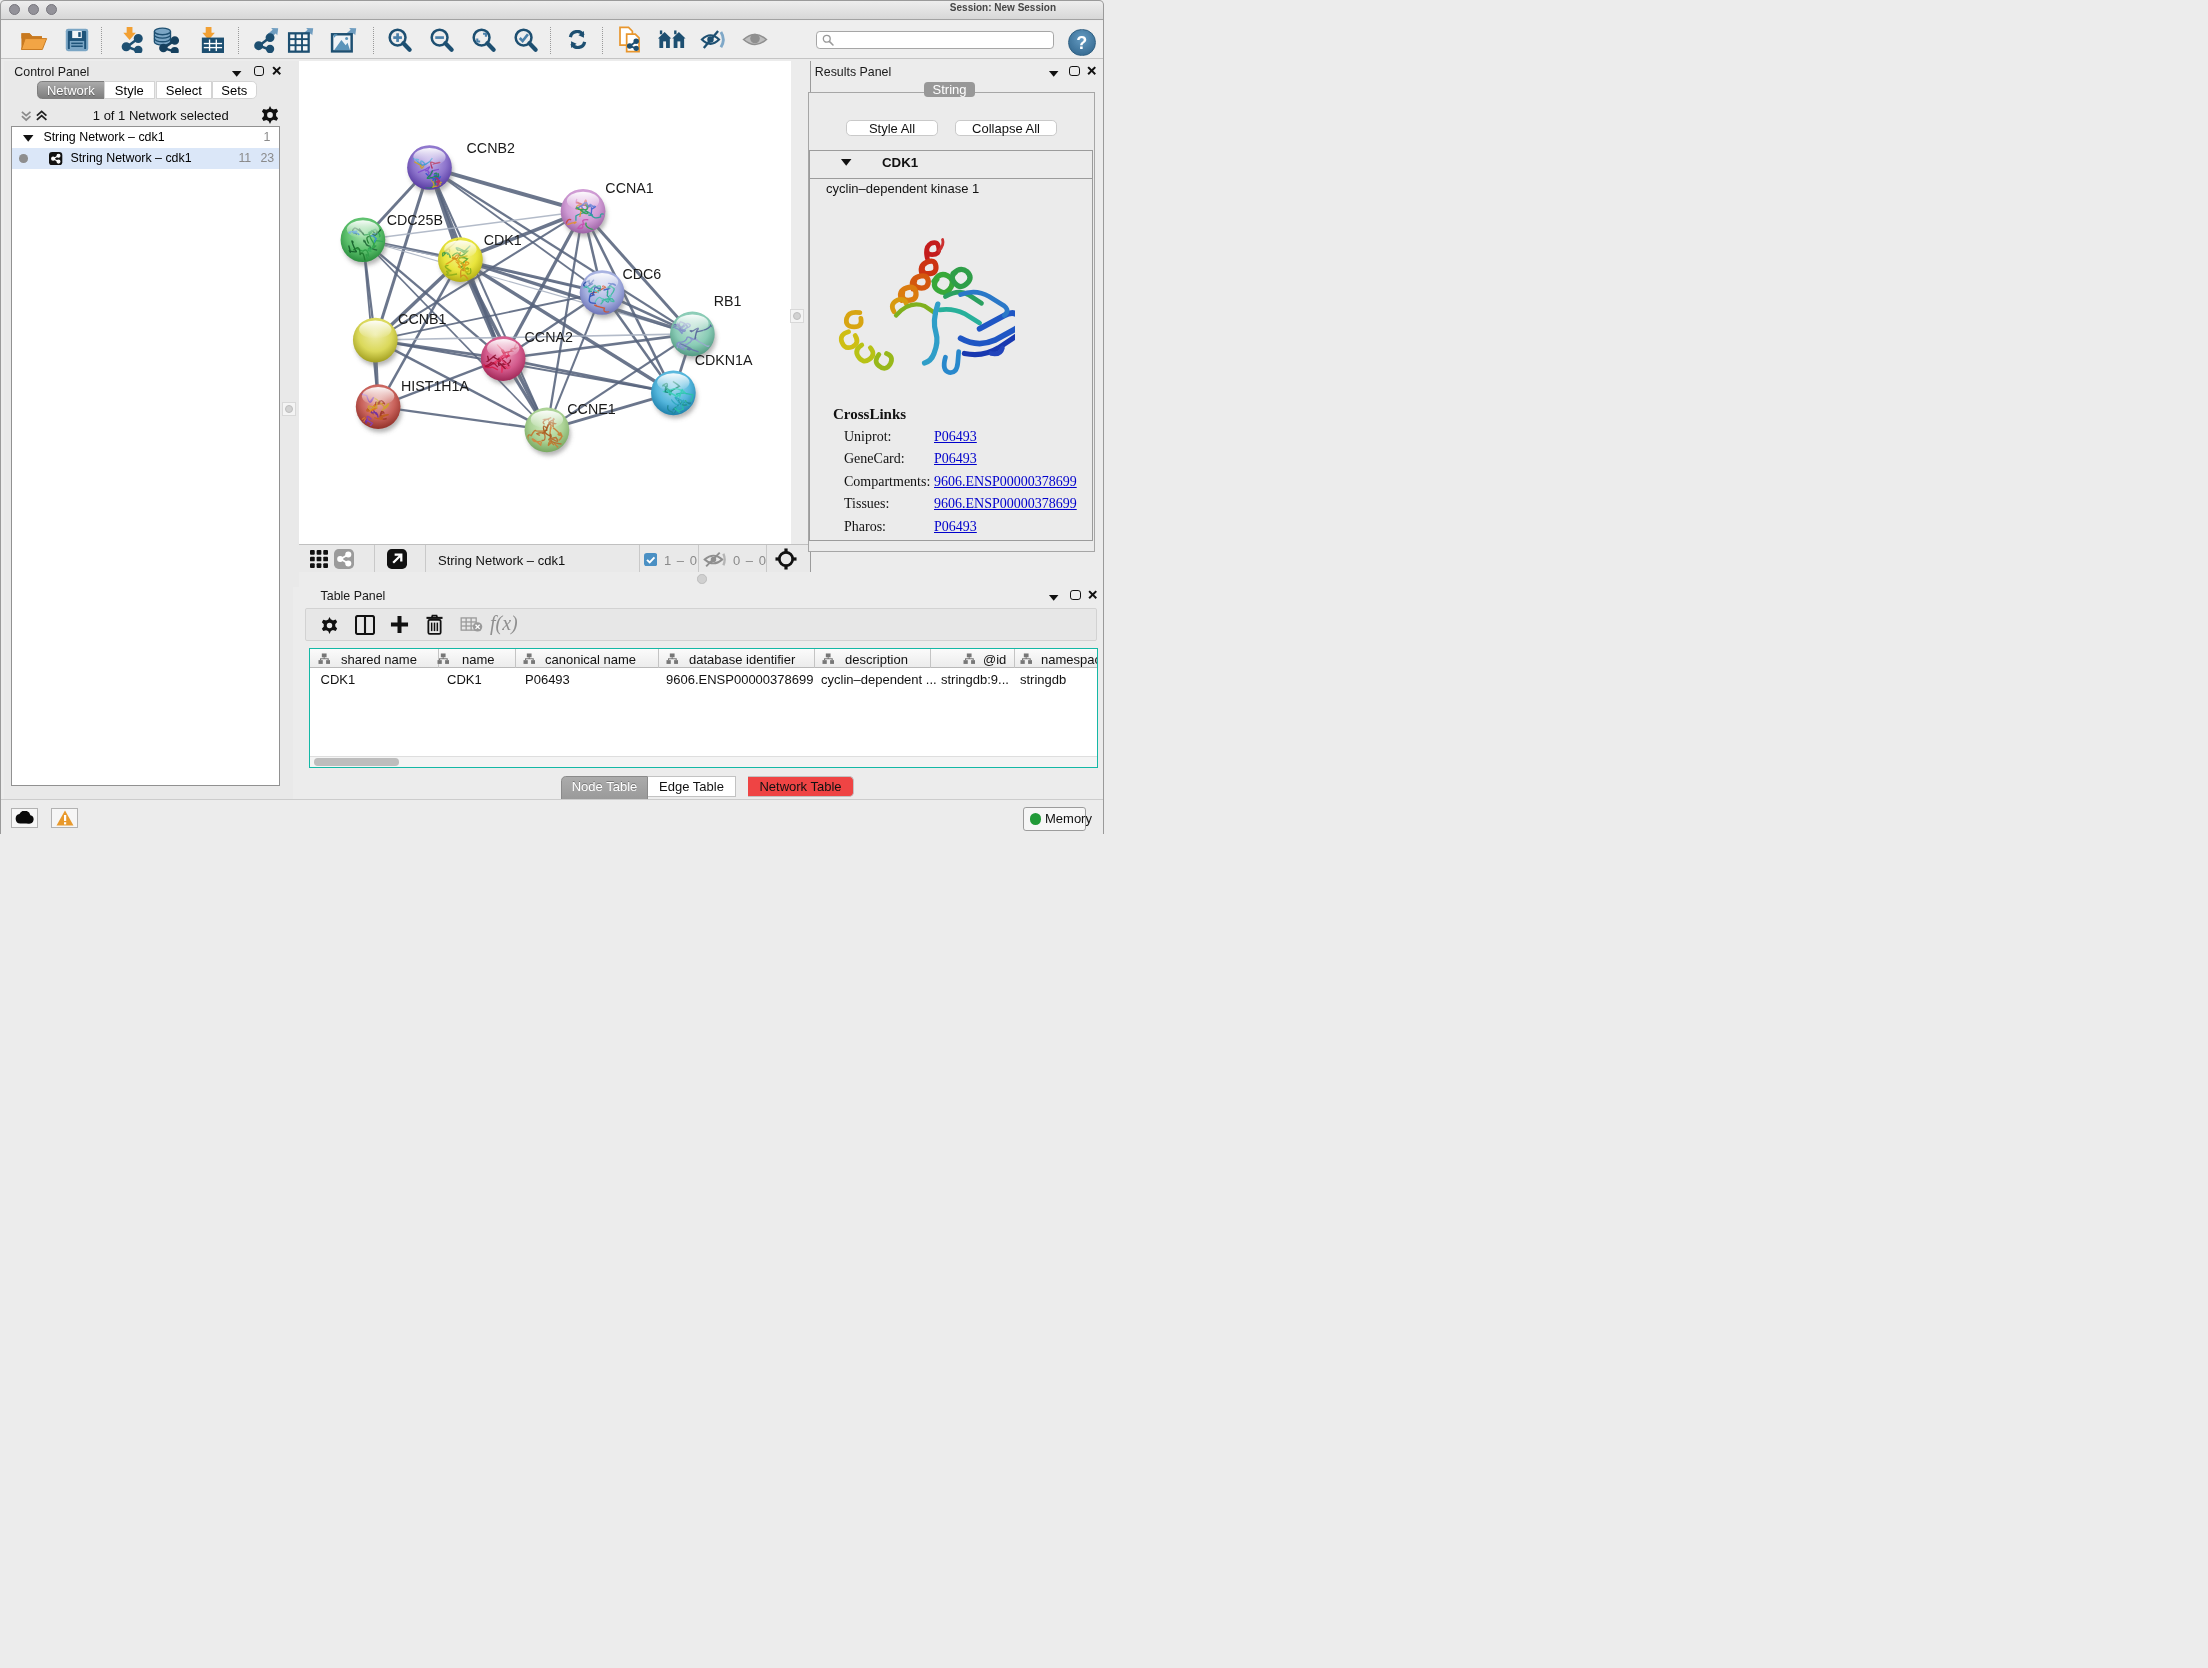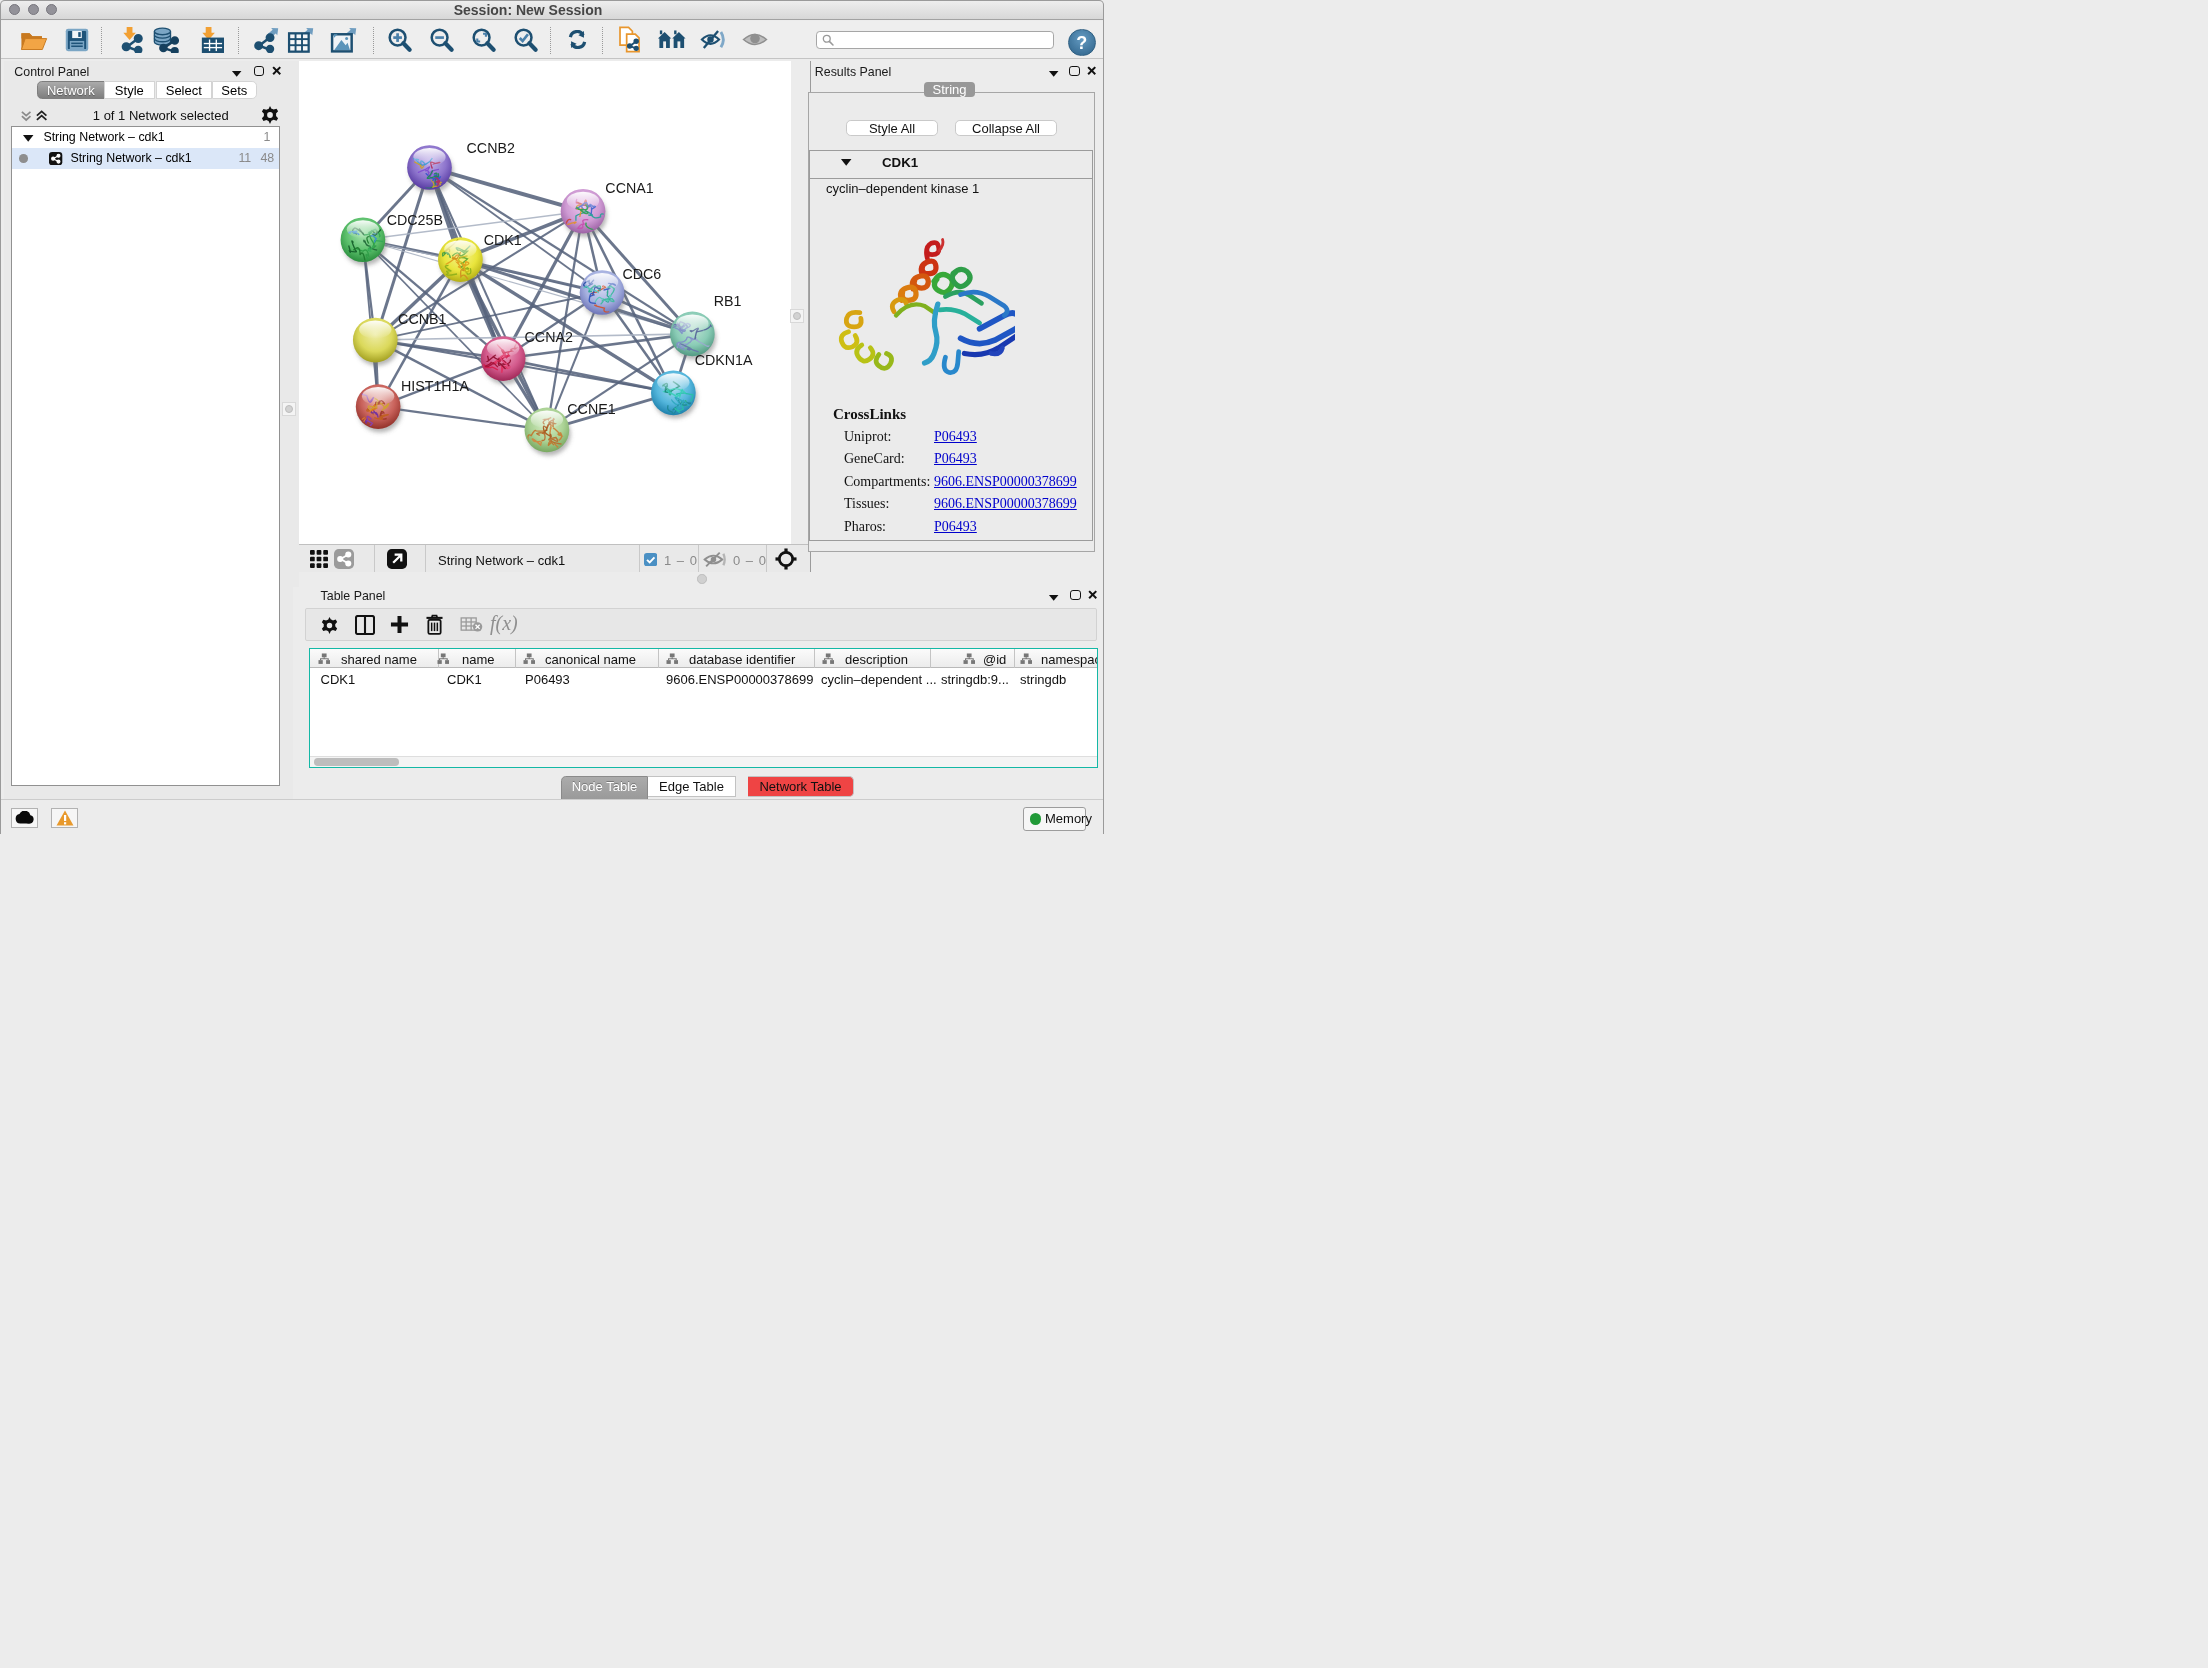--- a/index.html
+++ b/index.html
@@ -4,22 +4,22 @@
 <style>
 * { margin:0; padding:0; box-sizing:border-box; }
 html,body { width:1104px; height:834px; overflow:hidden; }
 body { font-family:"Liberation Sans", sans-serif; background:#ececec; position:relative; }
 
 
 #titlebar { position:absolute; left:0; top:0; width:1104px; height:20px; border-radius:4.8px 4.8px 0 0;
   background:linear-gradient(#efefef,#d7d7d7); border-bottom:1px solid #a2a2a2; }
 #titlebar .light { position:absolute; top:4.3px; width:11px; height:11px; border-radius:50%;
   background:#939299; border:1px solid #77767d; box-sizing:border-box; }
-#title { position:absolute; top:2.4px; left:0; width:1056px; text-align:center;
-  font-size:14px; font-weight:bold; color:#464646; }
+#title { position:absolute; top:2.4px; left:0; width:1056px; text-align:right;
+  font-size:10px; font-weight:bold; color:#464646; }
 
 
 #toolbar { position:absolute; left:0; top:21px; width:1104px; height:38px; background:#eeeeee;
   border-bottom:1px solid #c4c4c4; }
 .tsep { position:absolute; top:5.7px; height:27px; width:0; border-left:1px dotted #9a9a9a; }
 .ticon { position:absolute; top:4.8px; }
 
 
 #controlpanel { position:absolute; left:3.8px; top:61px; width:295px; height:738px; background:#e9e9e9; }
 #canvas { position:absolute; left:299px; top:61px; width:492px; height:483px; background:#ffffff; }
@@ -290,21 +290,21 @@
       <g stroke="#fff" stroke-width="1.8" fill="#fff">
         <line x1="7" y1="10.5" x2="14.5" y2="6"></line>
           <line x1="7" y1="10.5" x2="14.5" y2="15"></line>
         <circle cx="6.5" cy="10.5" r="2.3"></circle>
           <circle cx="15" cy="5.8" r="2.3"></circle>
           <circle cx="15" cy="15.2" r="2.3"></circle>
       </g>
     </svg>
     <span style="position:absolute;left:58px;top:3.3px;">String Network – cdk1</span>
     <span style="position:absolute;left:226px;top:3.3px;color:#8a8a8a;">11</span>
-    <span style="position:absolute;left:248px;top:3.3px;color:#8a8a8a;">48</span>
+    <span style="position:absolute;left:248px;top:3.3px;color:#8a8a8a;">23</span>
   </div>
 </div>
 
 <div id="canvas">
 <svg width="492" height="483" viewBox="0 0 517 508" style="position:absolute;left:0;top:0;">
 <defs>
   <filter id="blur2" x="-30%" y="-30%" width="160%" height="160%">
           <feGaussianBlur stdDeviation="2.2"></feGaussianBlur>
         </filter>
   <linearGradient id="gloss" x1="0" y1="0" x2="0" y2="1">

